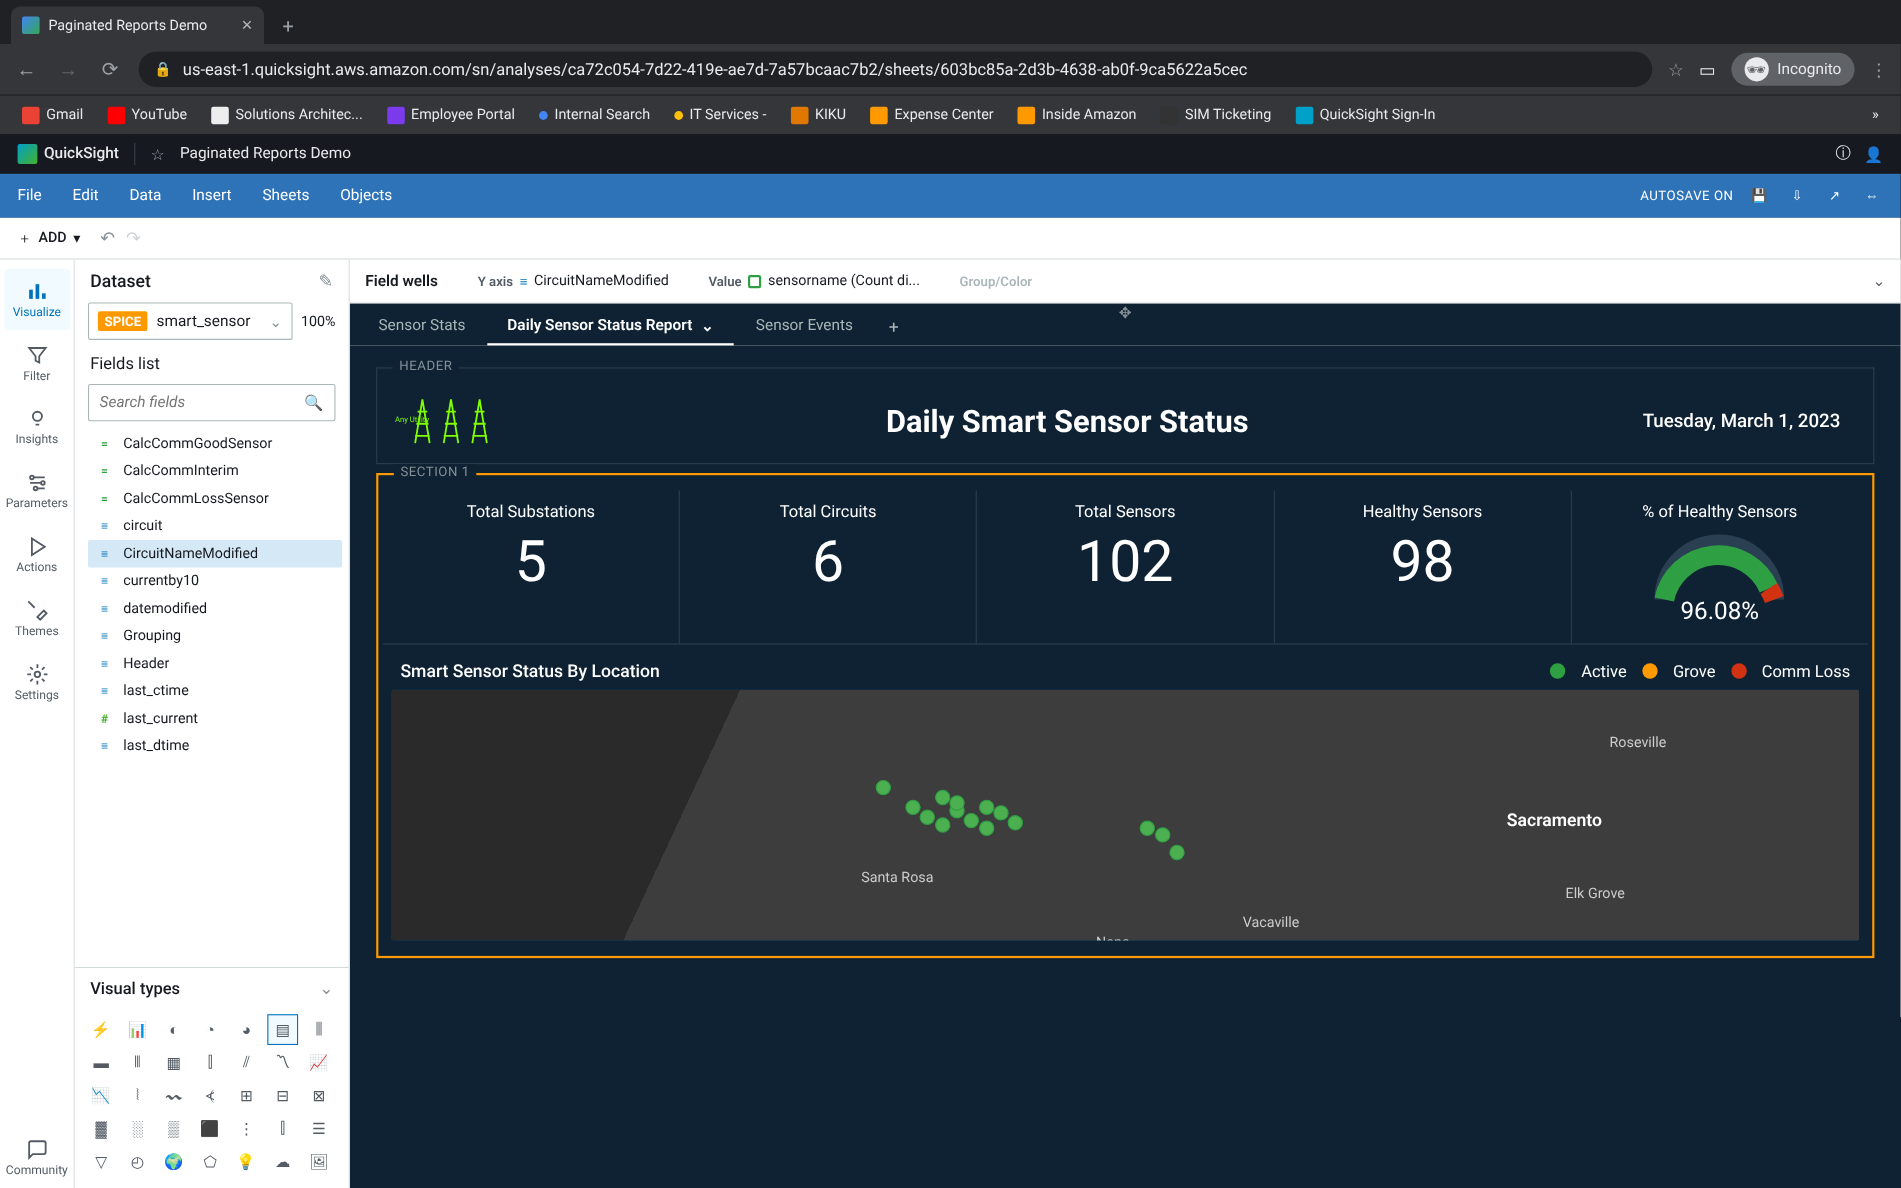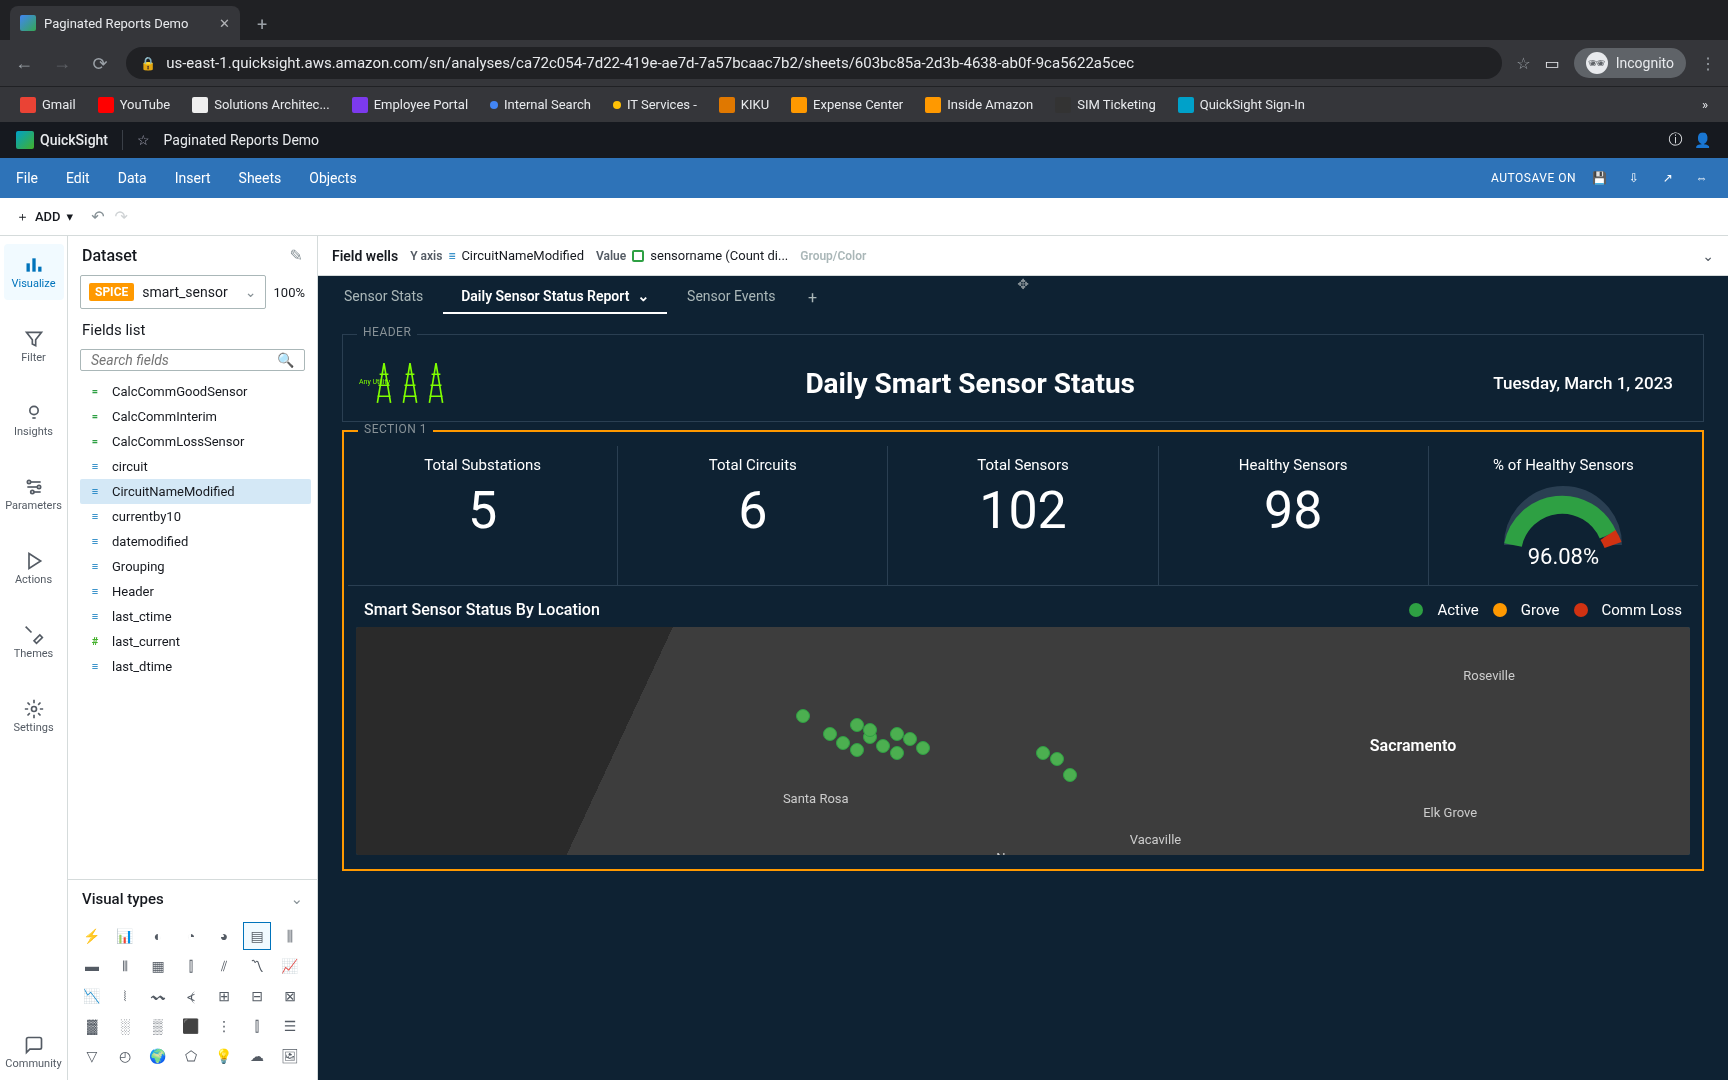--- a/index.html
+++ b/index.html
@@ -41,52 +41,52 @@
 
 
 .toolbar { height:38px; background:#fff; display:flex; align-items:center; padding:0 16px; gap:18px; border-bottom:1px solid #d5dbdb; }
 .add-btn{display:flex;align-items:center;gap:6px;font-size:13px;color:#16191f;font-weight:500;}
 .undo-redo{display:flex;gap:10px;color:#879196;}
 
 
 .workspace { display:flex; height:calc(1080px - 40px - 46px - 36px - 36px - 40px - 38px); background:#fff; }
 
 
-.rail { width:68px; background:#fff; border-right:1px solid #d5dbdb; display:flex; flex-direction:column; align-items:center; padding-top:8px; gap:18px; }
+.rail { width:68px; background:#fff; border-right:1px solid #d5dbdb; display:flex; flex-direction:column; align-items:center; padding-top:8px; gap:2px; }
 .rail-item { width:60px; height:56px; display:flex; flex-direction:column; align-items:center; justify-content:center; gap:2px; font-size:11px; color:#545b64; border-radius:4px; cursor:pointer; }
 .rail-item.active{background:#f1faff;color:#0073bb;}
 .rail-item svg{width:20px;height:20px;}
 .rail-spacer{flex:1;}
 
 
 .data-panel { width:250px; background:#fff; border-right:1px solid #d5dbdb; display:flex; flex-direction:column; color:#16191f; overflow:hidden; }
 .panel-hdr { display:flex; align-items:center; justify-content:space-between; padding:10px 14px 6px; font-size:16px; font-weight:500; }
 .dataset-select { margin:4px 12px 8px; display:flex; align-items:center; gap:8px; }
 .dataset-box { flex:1; height:34px; border:1px solid #aab7b8; border-radius:2px; display:flex; align-items:center; padding:0 8px; gap:8px; font-size:14px; }
 .spice-badge{background:#ff9900;color:#fff;font-size:12px;font-weight:bold;padding:2px 6px;border-radius:2px;}
 .ds-chevron{margin-left:auto;color:#879196;}
 .ds-pct{font-size:13px;color:#16191f;}
 .fields-hdr{padding:4px 14px;font-size:15px;font-weight:400;}
-.search-fields{margin:6px 12px;height:22px;border:1px solid #aab7b8;border-radius:2px;display:flex;align-items:center;padding:0 10px;gap:8px;font-size:14px;color:#879196;}
+.search-fields{margin:6px 12px;height:34px;border:1px solid #aab7b8;border-radius:2px;display:flex;align-items:center;padding:0 10px;gap:8px;font-size:14px;color:#879196;justify-content:flex-end;}
 .search-fields input{border:none;outline:none;flex:1;font-size:14px;font-style:italic;}
 .fields-list{flex:1;overflow-y:auto;padding:2px 6px 2px 12px;}
 .field{display:flex;align-items:center;gap:10px;padding:5px 8px;font-size:13px;border-radius:2px;cursor:grab;}
 .field.sel{background:#d4e8f6;}
 .ftype{width:14px;text-align:center;font-size:11px;font-weight:bold;}
 .ftype.calc{color:#2ea043;}
 .ftype.str{color:#0073bb;}
 .ftype.num{color:#43b02a;}
 .visual-types-hdr{padding:10px 14px;font-size:15px;font-weight:500;border-top:1px solid #d5dbdb;display:flex;align-items:center;justify-content:space-between;}
 .vt-grid{display:grid;grid-template-columns:repeat(7,1fr);gap:2px;padding:4px 10px 10px;}
 .vt{width:28px;height:28px;display:flex;align-items:center;justify-content:center;border:1px solid transparent;cursor:pointer;color:#545b64;}
 .vt.sel{border-color:#0073bb;background:#f1faff;}
 
 
 .canvas-area{flex:1;display:flex;flex-direction:column;background:#fff;overflow:hidden;}
-.field-wells{height:40px;display:flex;align-items:center;padding:0 14px;gap:12px;font-size:14px;color:#16191f;border-bottom:1px solid #d5dbdb;}
+.field-wells{height:40px;display:flex;align-items:center;padding:0 14px;gap:36px;font-size:14px;color:#16191f;border-bottom:1px solid #d5dbdb;}
 .fw-label{font-weight:600;}
 .fw-item{display:flex;align-items:center;gap:6px;}
 .fw-item .pill{font-size:13px;color:#16191f;}
 .fw-axis{color:#545b64;font-size:12px;font-weight:600;}
 .fw-type-str{color:#0073bb;font-weight:bold;font-size:12px;}
 .fw-type-grn{width:12px;height:12px;border:2px solid #2ea043;border-radius:2px;}
 .fw-chevron{margin-left:auto;color:#545b64;}
 
 .sheet-tabs{height:38px;background:#0e2233;display:flex;align-items:flex-end;padding:0 8px;gap:2px;position:relative;}
 .sheet-tab{height:34px;padding:0 18px;display:flex;align-items:center;gap:8px;font-size:14px;color:#aab7b8;cursor:pointer;border-bottom:2px solid transparent;}

